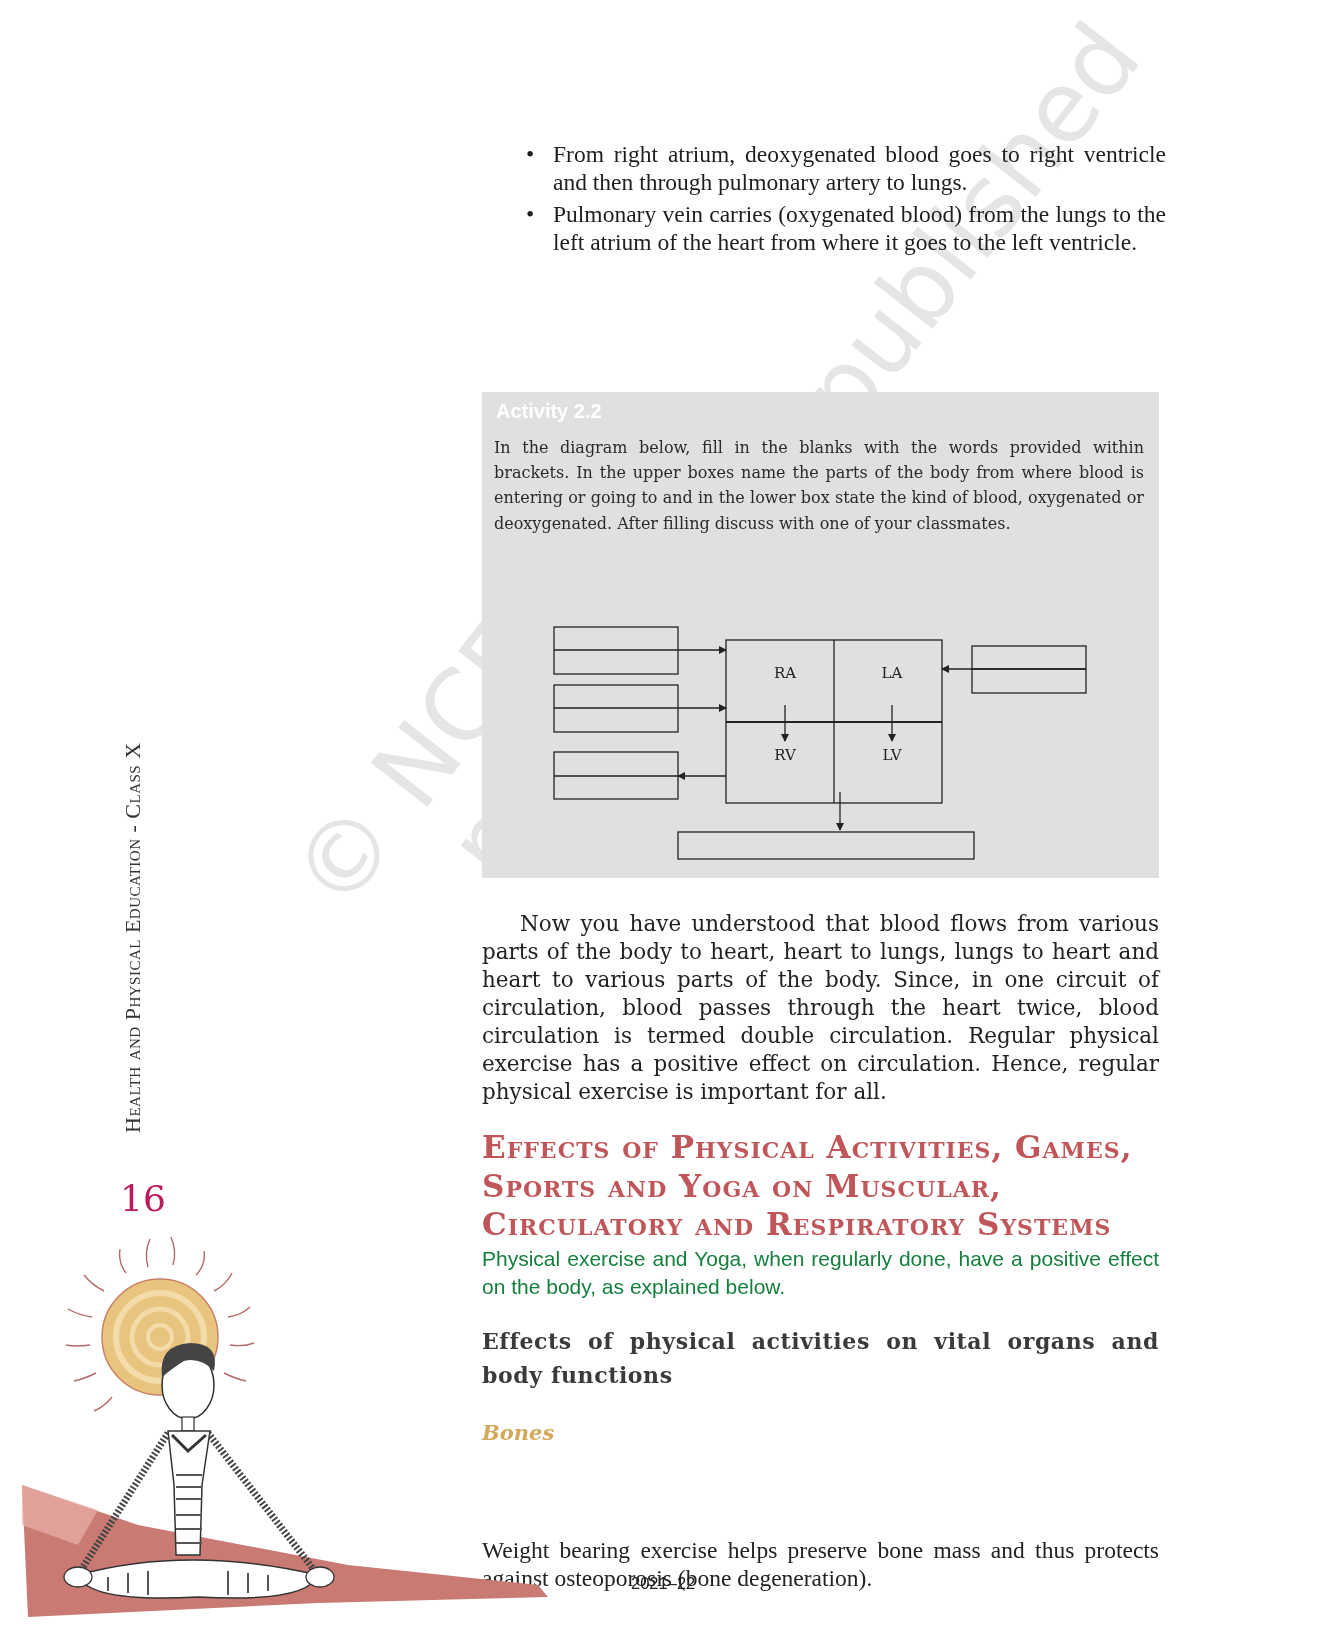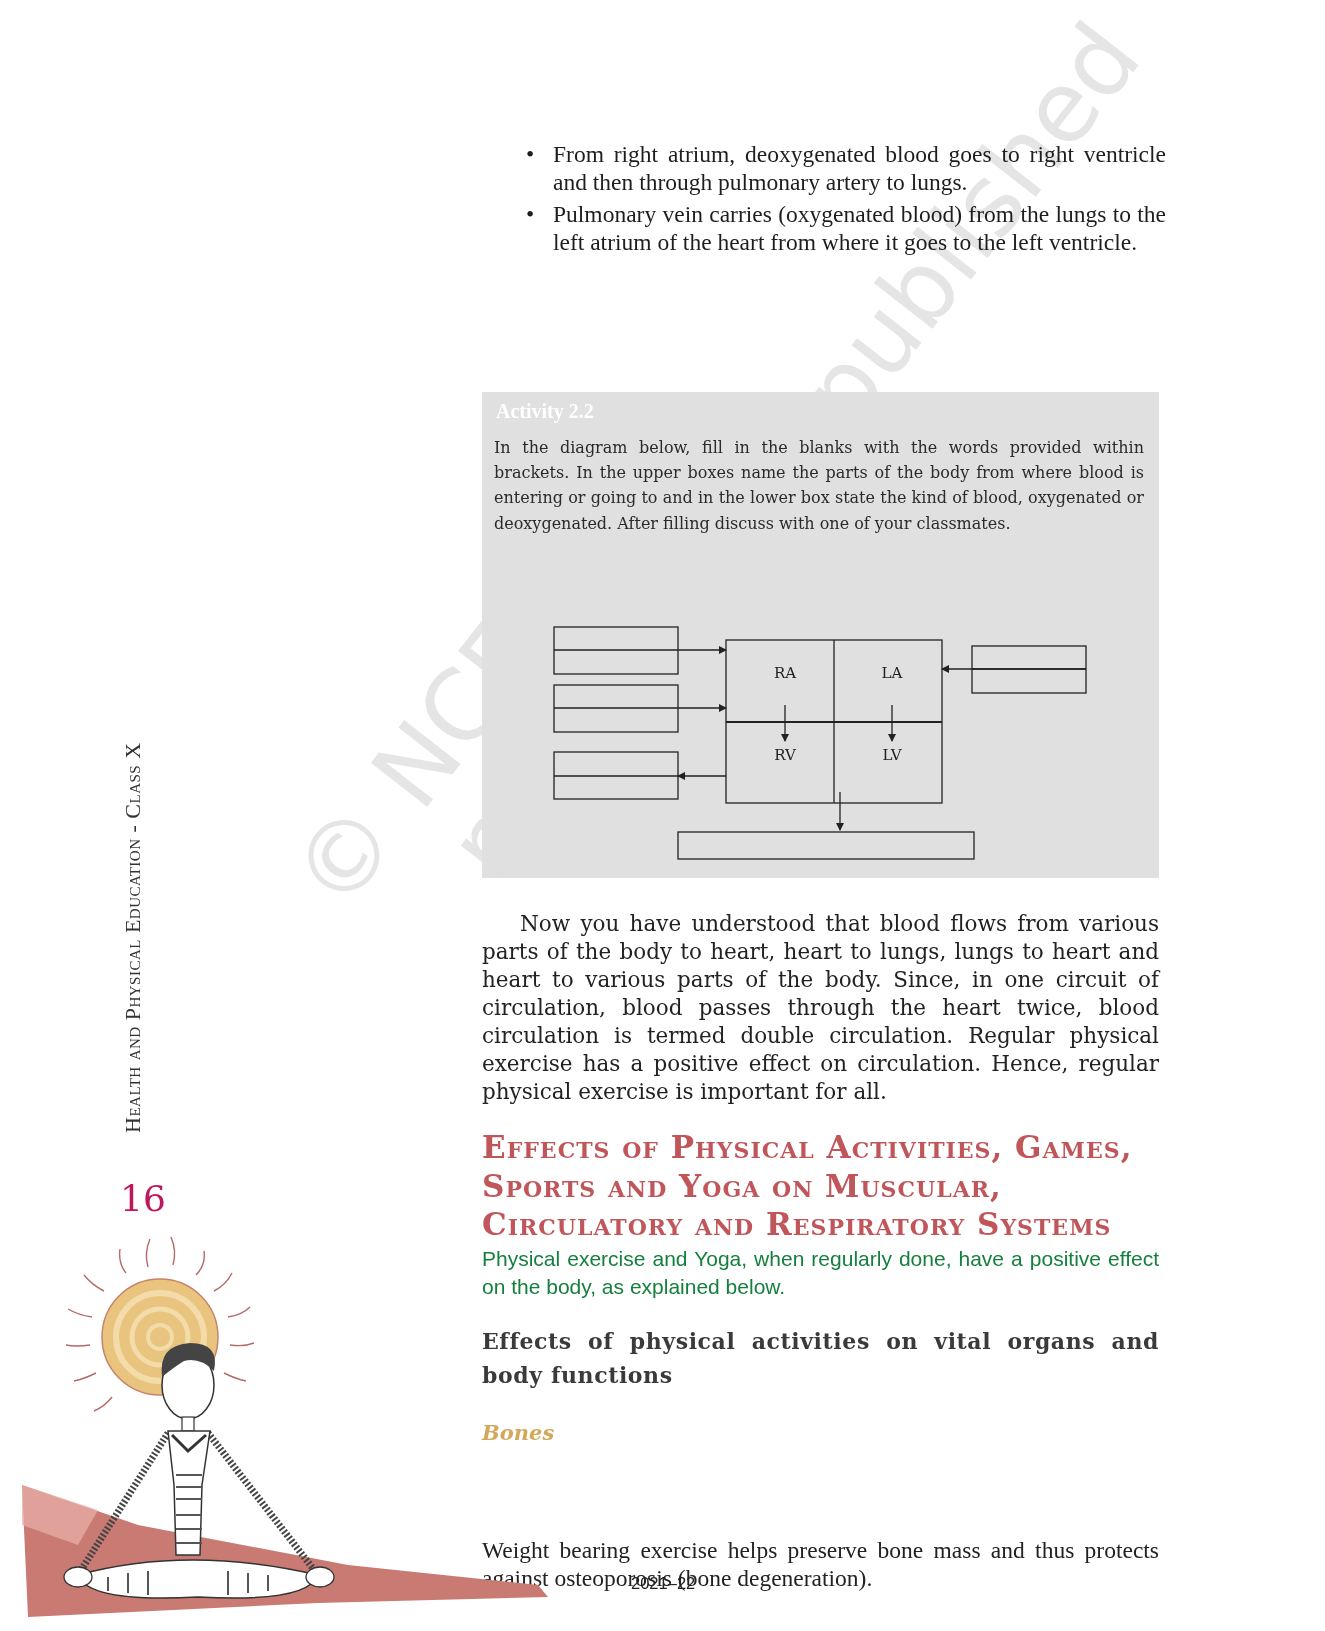--- a/index.html
+++ b/index.html
@@ -11,21 +11,21 @@
   .abs { position: absolute; }
 
   
   .bullets { left: 518px; top: 132px; width: 640px; margin: 8px; padding: 0; list-style: none;
     font-family: "Liberation Serif", serif; font-size: 23.5px; line-height: 28px; text-align: justify; }
   .bullets li { position: relative; padding-left: 27px; margin-bottom: 4px; }
   .bullets li::before { content: "\2022"; position: absolute; left: 0; top: 0; }
 
   
   .activity { left: 482px; top: 392px; width: 677px; height: 486px; background: #e0e0e0; }
-  .act-title { left: 14px; top: 8px; font-family: Liberation Serif, serif; font-weight: bold;
+  .act-title { left: 14px; top: 8px; font-family: Liberation Sans, sans-serif; font-weight: bold;
     color: #ffffff; font-size: 20px; }
   .act-body { left: 12px; top: 43px; width: 650px; font-family: "DejaVu Serif", serif;
     font-size: 16px; line-height: 25.2px; text-align: justify; color: #2a2a2a; }
 
   .diagram { left: 0; top: 0; width: 677px; height: 486px; }
   .diagram text { font-family: "DejaVu Serif", serif; font-size: 15px; fill: #222; }
 
   
   .watermark { left: 270px; top: 860px; transform: rotate(-52deg); transform-origin: left top;
     font-family: "DejaVu Sans", sans-serif; color: rgba(160,160,160,0.28); white-space: nowrap; pointer-events: none; }

